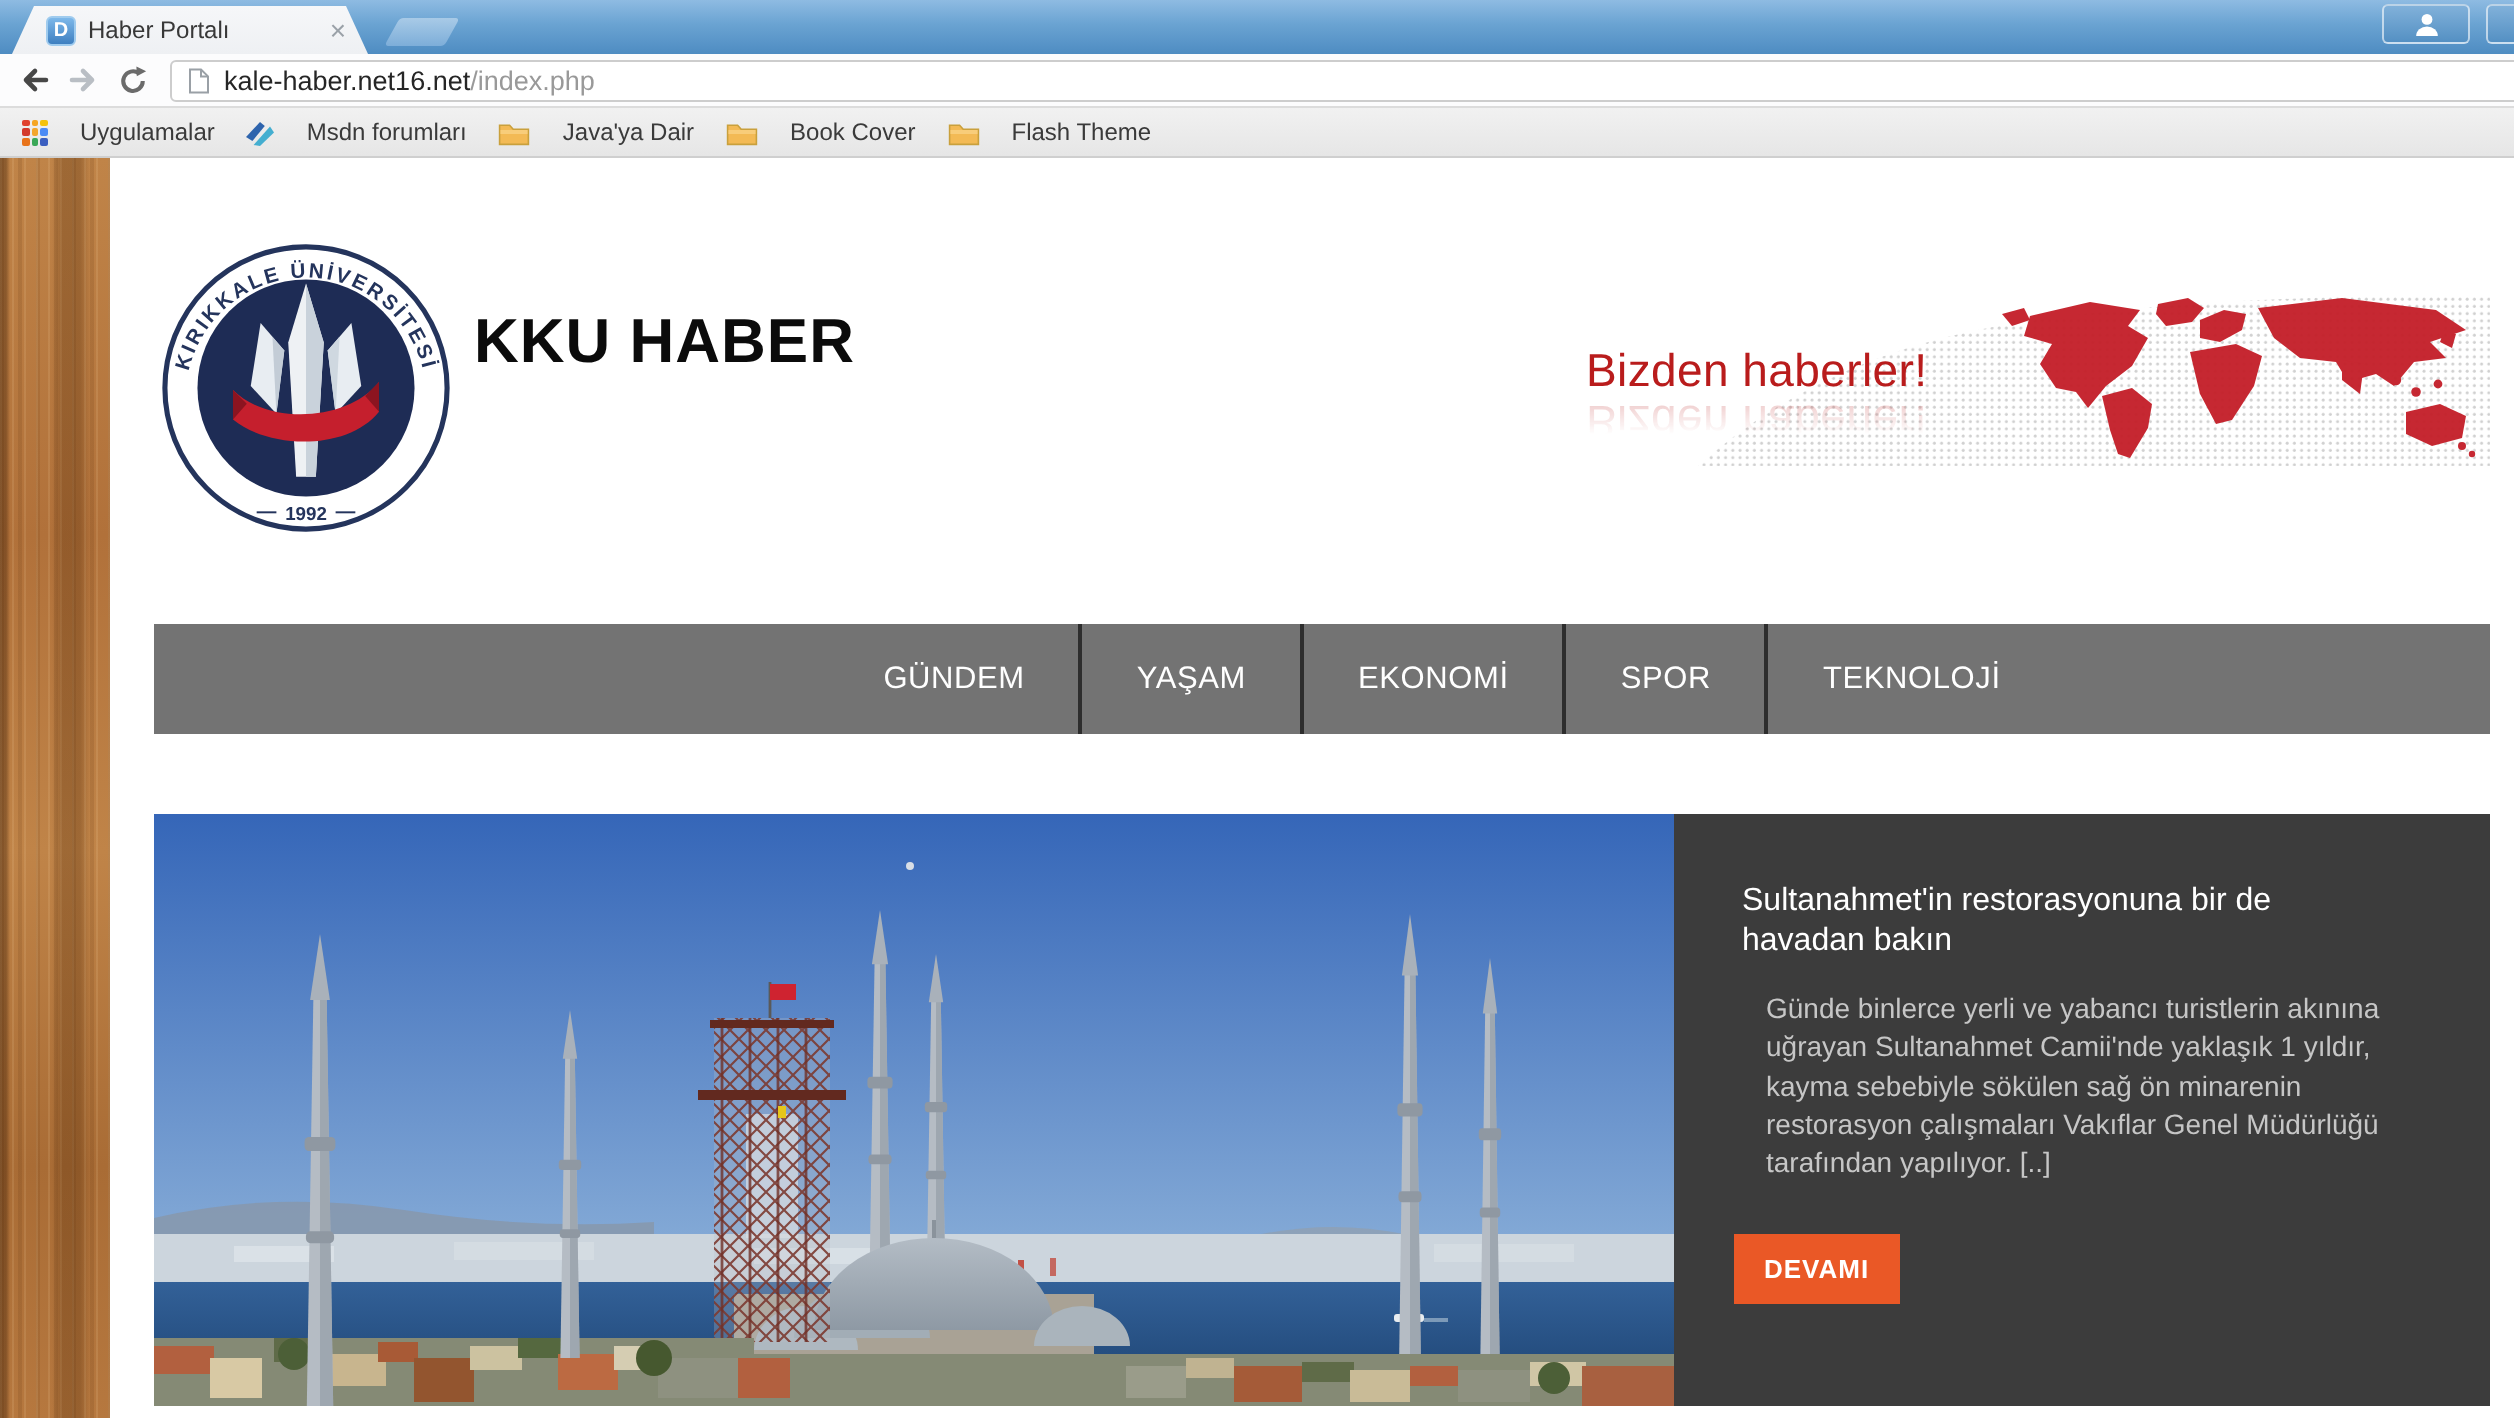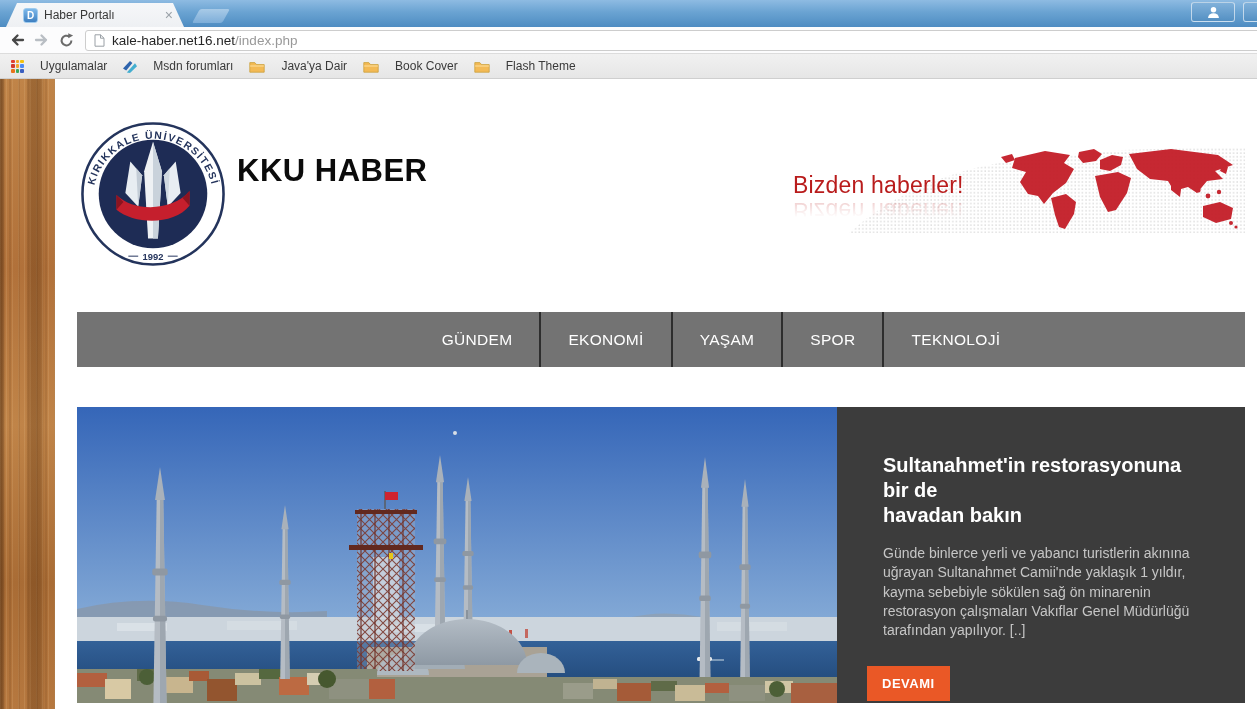--- a/index.html
+++ b/index.html
@@ -100,21 +100,21 @@
   .nav-item {
     display:flex; align-items:center; padding:0 27px; color:#fff;
     font-size:15.5px; letter-spacing:.3px; cursor:default;
   }
   .nav-item + .nav-item { border-left:2px solid #2d2d2d; }
 
   .hero { position:absolute; left:0; top:328px; width:100%; height:296px; display:flex; }
   .hero-photo { width:760px; height:296px; flex:0 0 auto; }
   .hero-photo svg { display:block; }
   .hero-panel { flex:1; background:#3c3c3c; padding:30px 36px 0 30px; }
-  .hero-headline { margin:16px; color:#fff; font-size:20px; line-height:1.25; font-weight:bold; }
+  .hero-headline { margin:4px; color:#fff; font-size:16px; line-height:1.25; font-weight:normal; }
   .hero-summary { margin:14px 16px 0; color:#c6c6c6; font-size:14px; line-height:1.38; }
   .cta-btn {
     margin-top:25px; display:inline-block; background:#ea5826; color:#fff; border:none;
     font-family:inherit; font-size:13px; font-weight:bold; letter-spacing:.5px; padding:10px 15px;
   }
 </style>
 </head>
 <body>
 
 <div class="titlebar">
@@ -265,22 +265,22 @@
           <circle cx="452" cy="78" r="2"></circle>
             <circle cx="457" cy="82" r="1.6"></circle>
         </g>
       </svg>
       <div class="slogan">Bizden haberler!</div>
       <div class="slogan-reflect">Bizden haberler!</div>
     </div>
 
     <div class="main-nav">
       <div class="nav-item">GÜNDEM</div>
+      <div class="nav-item">YAŞAM</div>
       <div class="nav-item">EKONOMİ</div>
-      <div class="nav-item">YAŞAM</div>
       <div class="nav-item">SPOR</div>
       <div class="nav-item">TEKNOLOJİ</div>
     </div>
 
     <div class="hero">
       <div class="hero-photo">
         <svg width="760" height="296" viewBox="0 0 760 296" preserveAspectRatio="none">
           <defs>
             <linearGradient id="skyG" x1="0" y1="0" x2="0" y2="1">
               <stop offset="0" stop-color="#3566b8"></stop>

